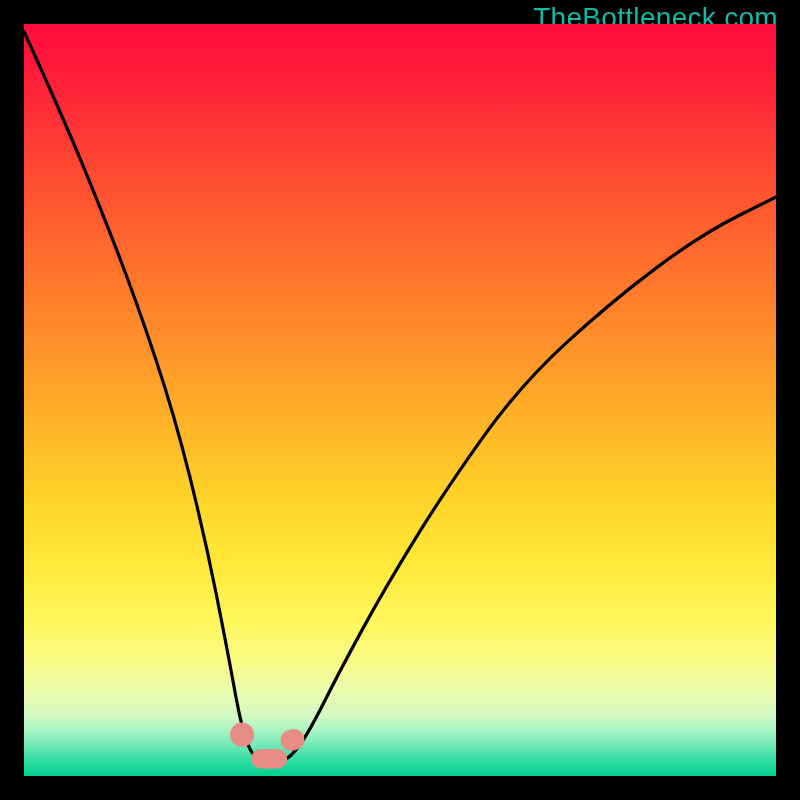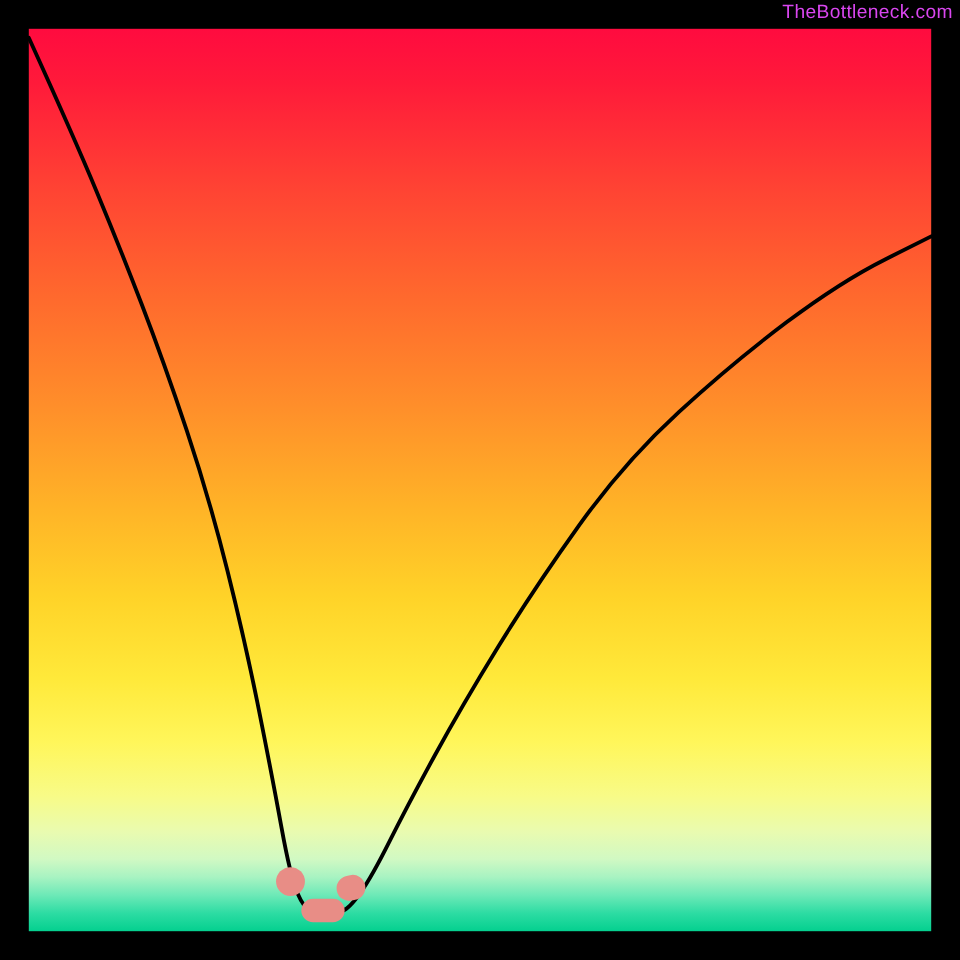--- a/index.html
+++ b/index.html
@@ -40,23 +40,23 @@
       #d1f9c3 92%,
       #a8f3c2 94%,
       #6de9b7 96%,
       #2ddca3 98%,
       #04d08f 100%
     );
   }
   .watermark {
     position: absolute;
     top: 2px;
-    right: 6px;
-    color: #d946ef;
-    font-size: 16px;
+    right: 22px;
+    color: #14b8a6;
+    font-size: 28px;
     letter-spacing: 0.3px;
     user-select: none;
   }
   svg.overlay {
     position: absolute;
     left: 24px;
     top: 24px;
     width: 752px;
     height: 752px;
     overflow: visible;

